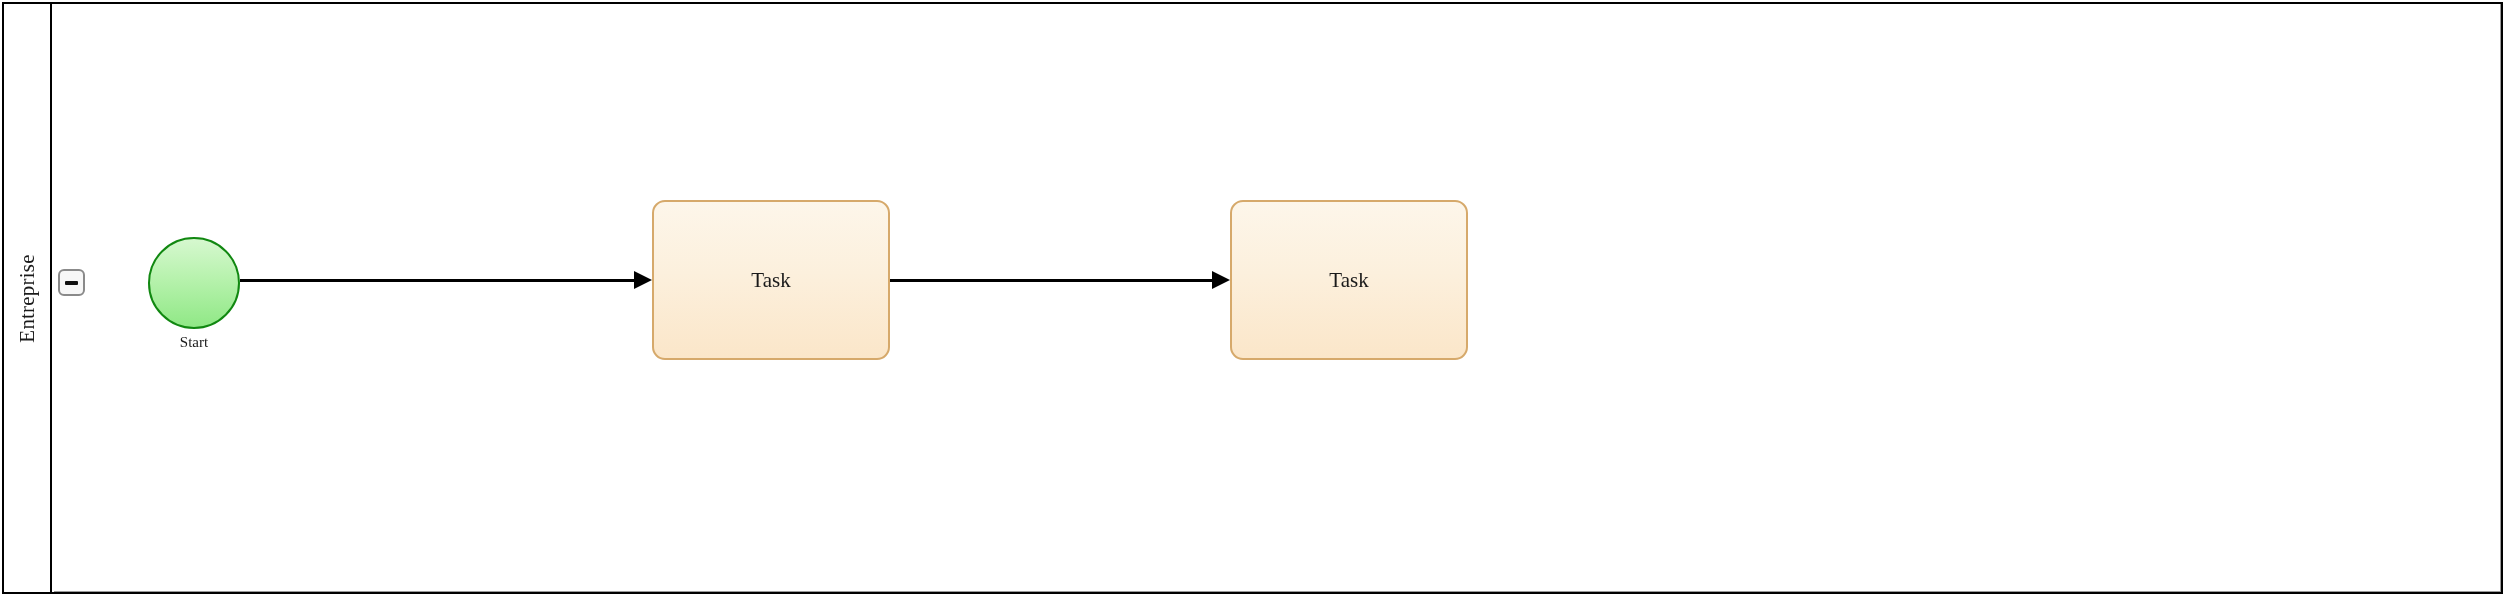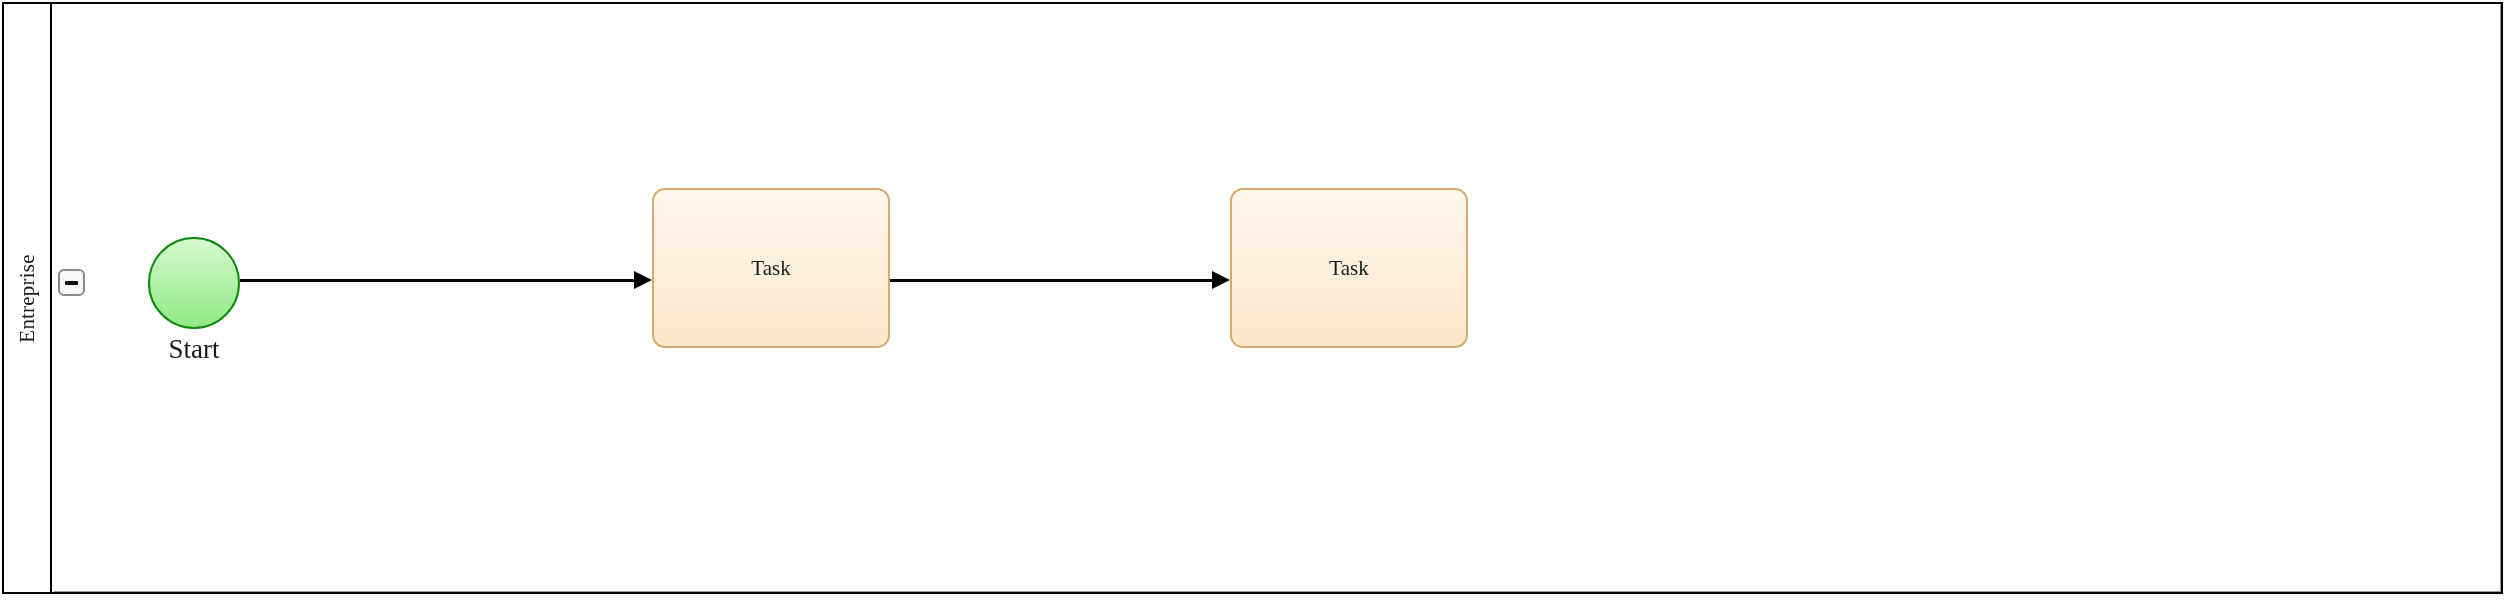--- a/index.html
+++ b/index.html
@@ -109,30 +109,30 @@
     background: linear-gradient(to bottom, #d6f8cf 0%, #b7f2ad 45%, #90e886 100%);
     z-index: 6;
   }
   .start-label {
     position: absolute;
     left: 108px;
     top: 334px;
     width: 172px;
     text-align: center;
     font-family: "Liberation Serif", "DejaVu Serif", serif;
-    font-size: 27px;
+    font-size: 15px;
     color: #1a1a1a;
     white-space: nowrap;
     z-index: 6;
   }
 
   
   .task {
     position: absolute;
-    top: 188px;
+    top: 200px;
     width: 238px;
     height: 160px;
     box-sizing: border-box;
     border: 2px solid #d6a96b;
     border-radius: 13px;
     background: linear-gradient(to bottom, #fdf6ea 0%, #fcf0dd 45%, #fbe6c9 100%);
     display: flex;
     align-items: center;
     justify-content: center;
     z-index: 6;

